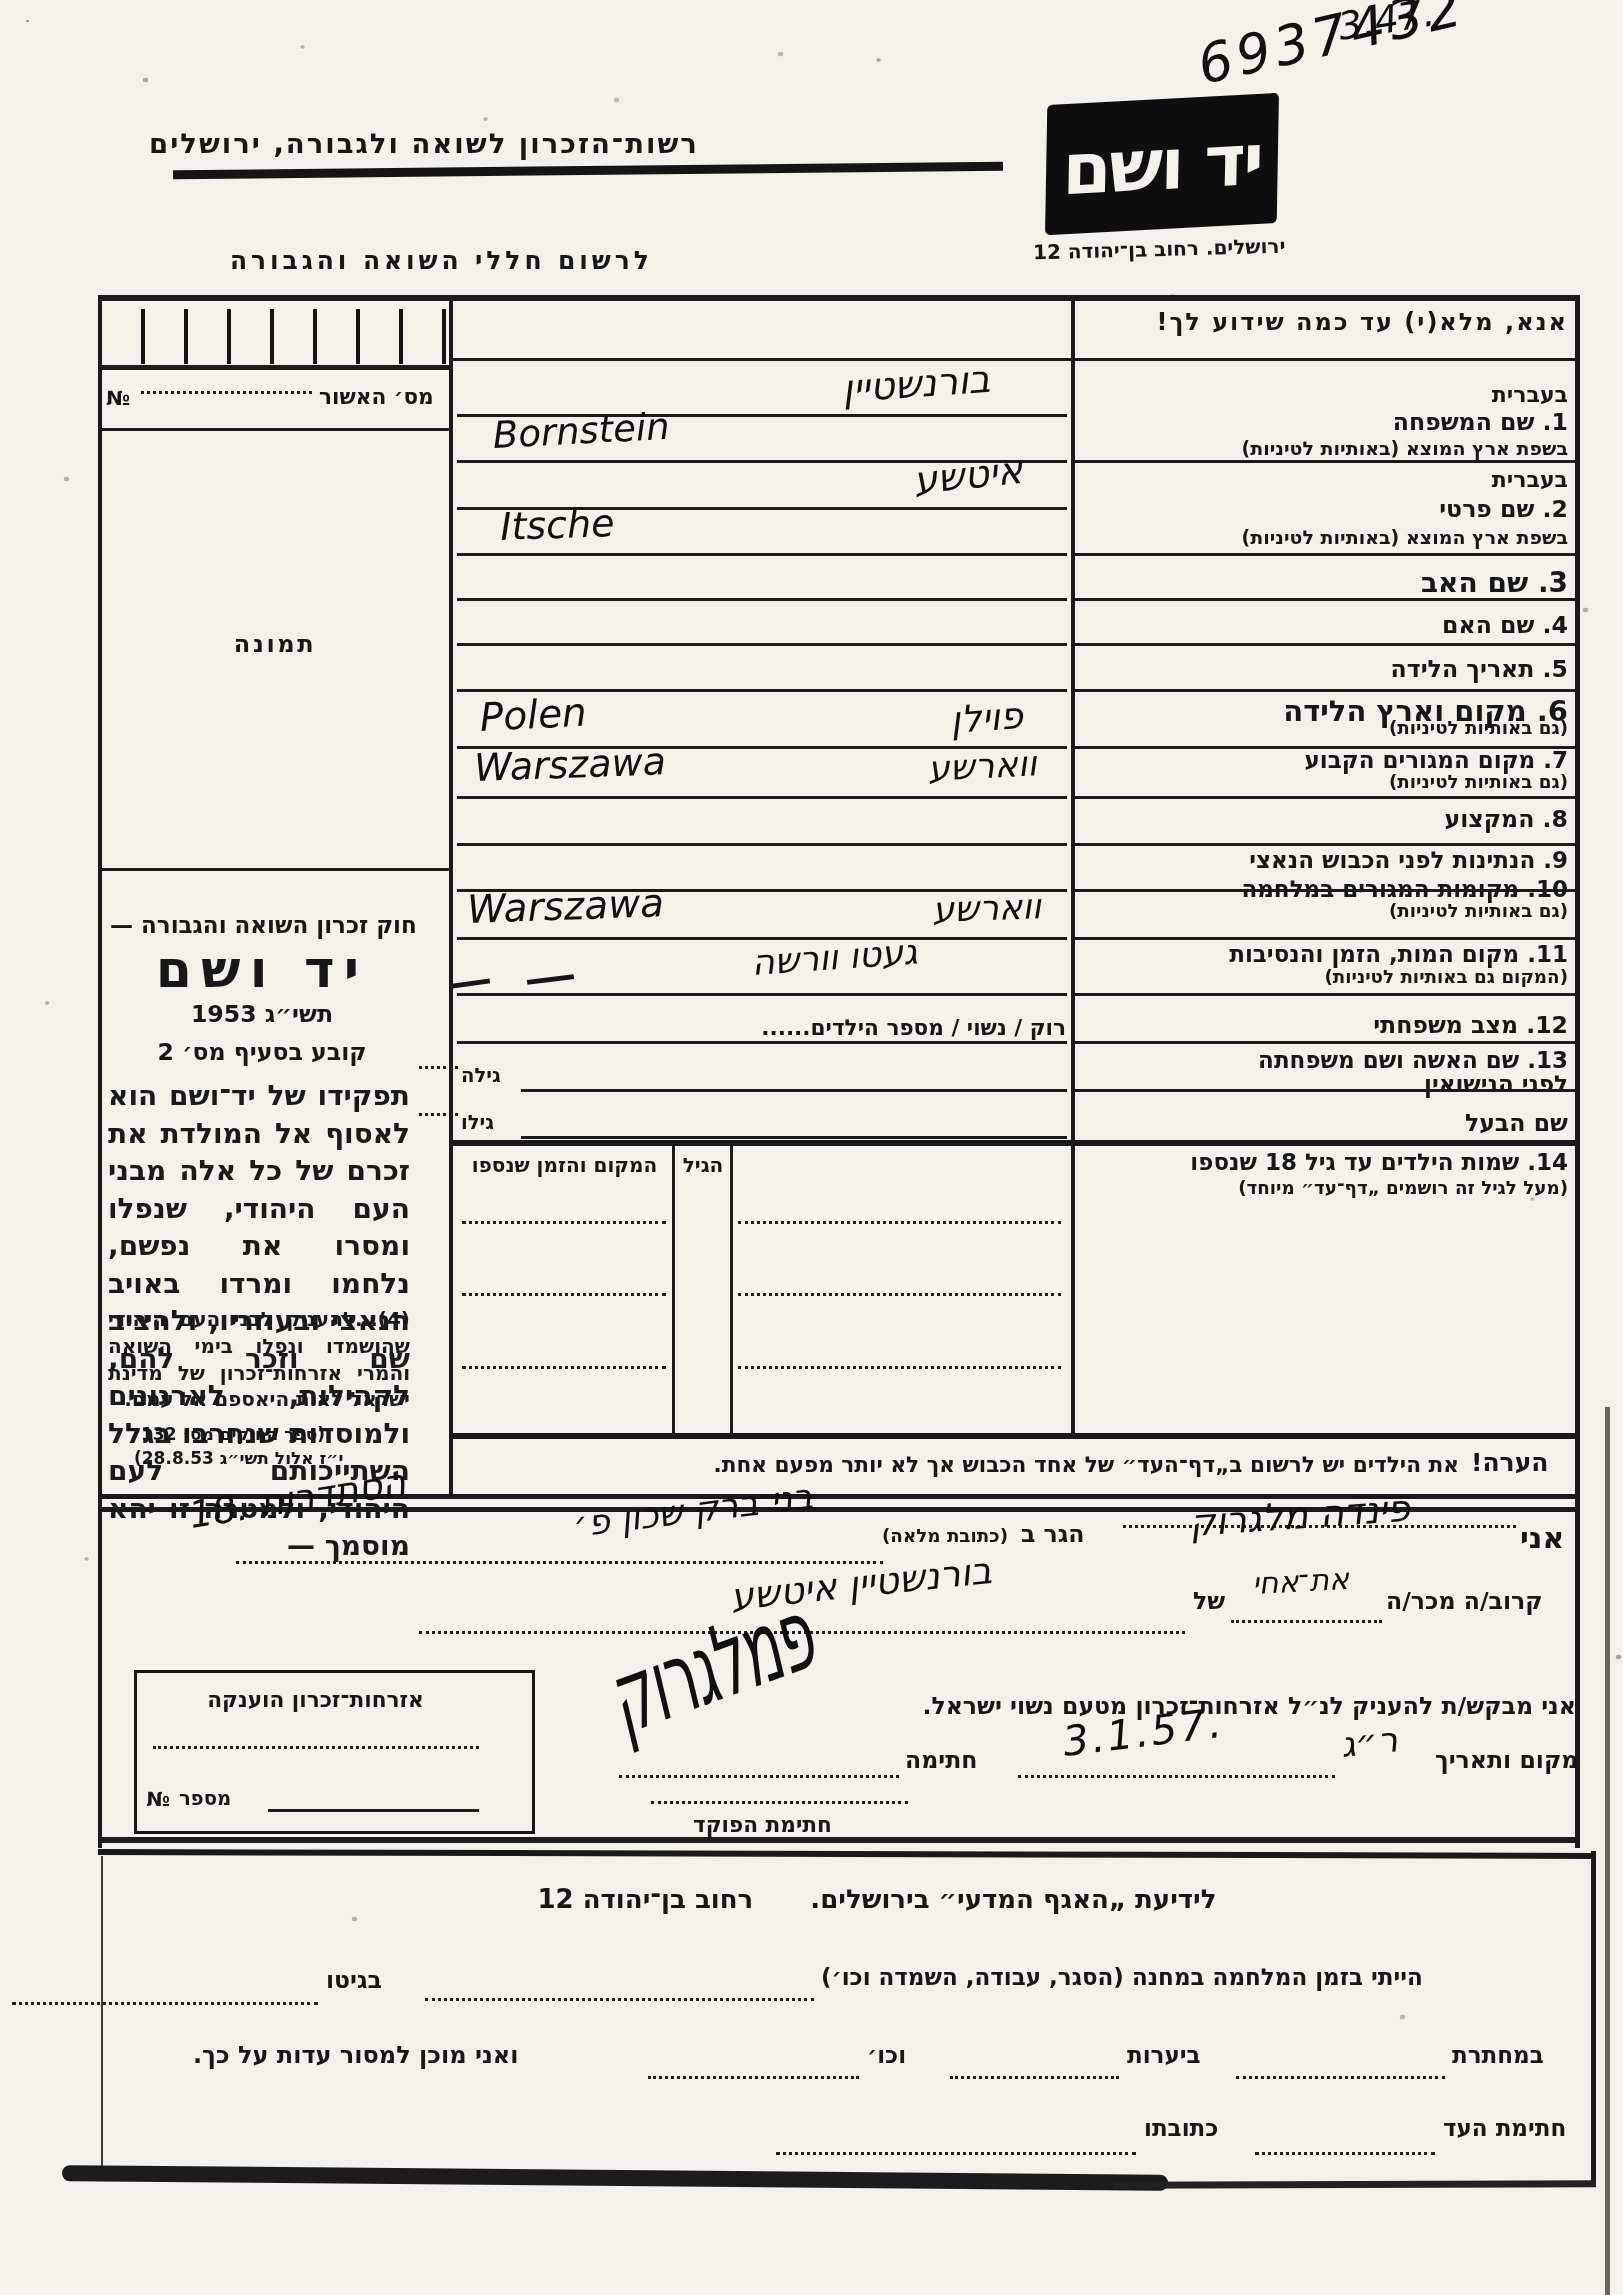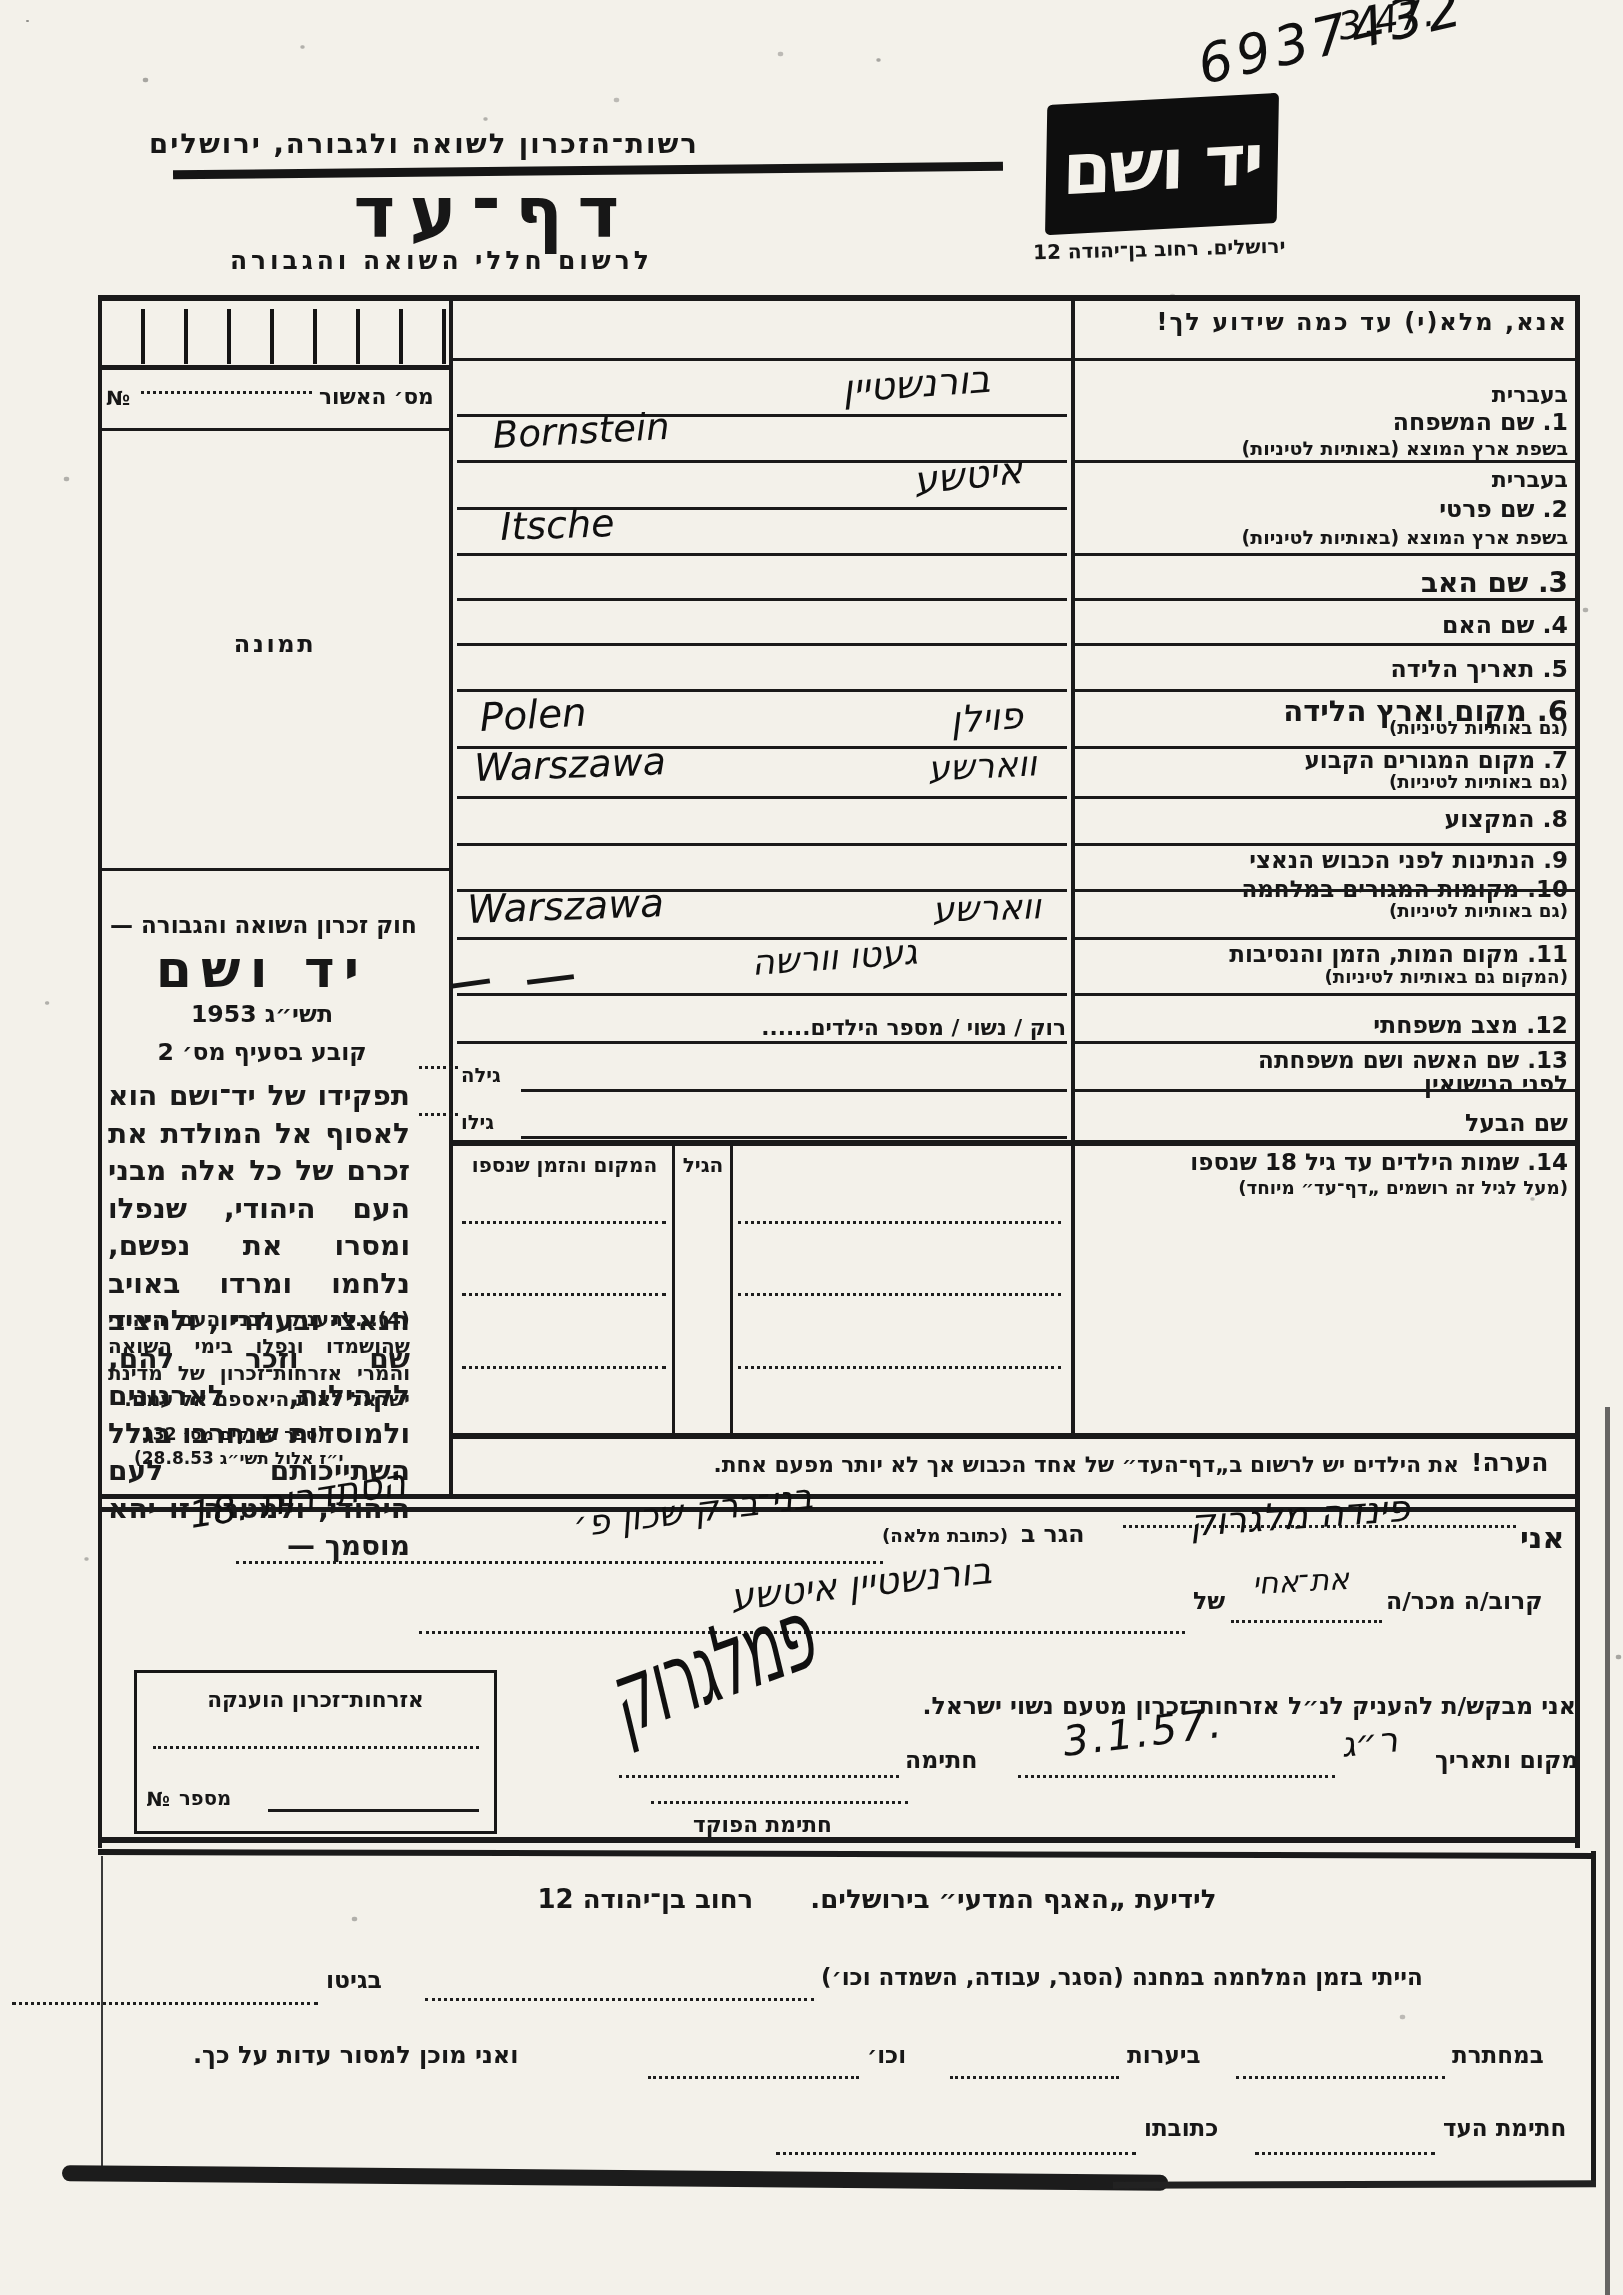--- a/index.html
+++ b/index.html
@@ -30,21 +30,20 @@
 <body>
 
 <div class="page">
   <div class="noise" style="left:26px;top:19.6px"></div>
 
   <div class="hand" style="left:1342px;top:5.2px;font-size:38px;transform:rotate(-9deg)">3.47.</div>
   <div class="hand" style="left:1206px;top:34px;font-size:54px;letter-spacing:4.6px;transform:rotate(-13deg)">6937432</div>
 
   <div class="p" style="left:149px;top:127px;font-size:27.5px;letter-spacing:2px">רשות־הזכרון לשואה ולגבורה, ירושלים</div>
   <div class="abs" style="left:173px;top:166px;width:830px;height:9.2px;background:#151515;transform:rotate(-0.6deg)"></div>
-  <div class="p ctr" style="left:353px;top:171px;width:281px;font-size:71px;font-weight:900;letter-spacing:14.4px">דף־עד</div>
   <div class="p" style="left:230px;top:246px;font-size:25px;letter-spacing:3.9px">לרשום חללי השואה והגבורה</div>
 
   <div class="abs" style="left:1046px;top:99px;width:232px;height:130px;background:#0e0e0e;border-radius:5.2px;transform:rotate(-3deg) skewX(-4deg);display:flex;align-items:center;justify-content:center">
     <span class="rtl" style="color:#f3f1ea;font-size:71px;font-weight:900;letter-spacing:-2.6px">יד ושם</span>
   </div>
   <div class="p" style="left:1033px;top:237px;font-size:20px;transform:rotate(-1.5deg)">ירושלים. רחוב בן־יהודה 12</div>
 
   <div class="hl" style="left:98px;top:295px;width:1482px;height:5.9px"></div>
   <div class="vl" style="left:98px;top:295px;height:1553px"></div>
   <div class="vl" style="left:1575px;top:295px;height:1553px;width:5.2px"></div>
@@ -188,21 +187,21 @@
   <div class="p" style="left:1435px;top:1746px;font-size:23.6px">מקום ותאריך</div>
   <div class="hand rtl" style="left:1343px;top:1725px;font-size:35px;transform:rotate(-6deg)">ר״ג</div>
   <div class="dl" style="left:1018px;top:1775px;width:317px"></div>
   <div class="hand" style="left:1066px;top:1718px;font-size:41px;letter-spacing:2.6px;transform:rotate(-7deg)">3.1.57.</div>
   <div class="p" style="left:905px;top:1746px;font-size:23.6px">חתימה</div>
   <div class="dl" style="left:619px;top:1775px;width:280px"></div>
   <div class="hand rtl" style="left:632px;top:1689px;font-size:58px;letter-spacing:-2px;transform:rotate(-20deg) scaleY(1.7)">פמלגרוק</div>
   <div class="dl" style="left:651px;top:1801px;width:257px"></div>
   <div class="p" style="left:693px;top:1812px;font-size:21.6px">חתימת הפוקד</div>
 
-  <div class="abs" style="left:134px;top:1670px;width:363px;height:164px;border:3.9px solid #161616">
+  <div class="abs" style="left:134px;top:1670px;width:401px;height:164px;border:3.9px solid #161616">
     <div class="p ctr" style="left:0;top:14.4px;width:357px;font-size:21.6px;position:absolute">אזרחות־זכרון הוענקה</div>
     <div class="dl" style="left:15.7px;top:73px;width:326px"></div>
     <div class="p" style="left:9.2px;top:115px;font-size:19.6px;position:absolute">№</div>
     <div class="p" style="left:42px;top:114px;font-size:19.6px;position:absolute">מספר</div>
     <div class="hl" style="left:131px;top:136px;width:211px;height:2.6px"></div>
   </div>
 
   <div class="hl" style="left:98px;top:1837px;width:1482px;height:5.9px"></div>
   <div class="hl" style="left:98px;top:1851px;width:1498px;height:5.9px;transform:rotate(0.15deg)"></div>
 

